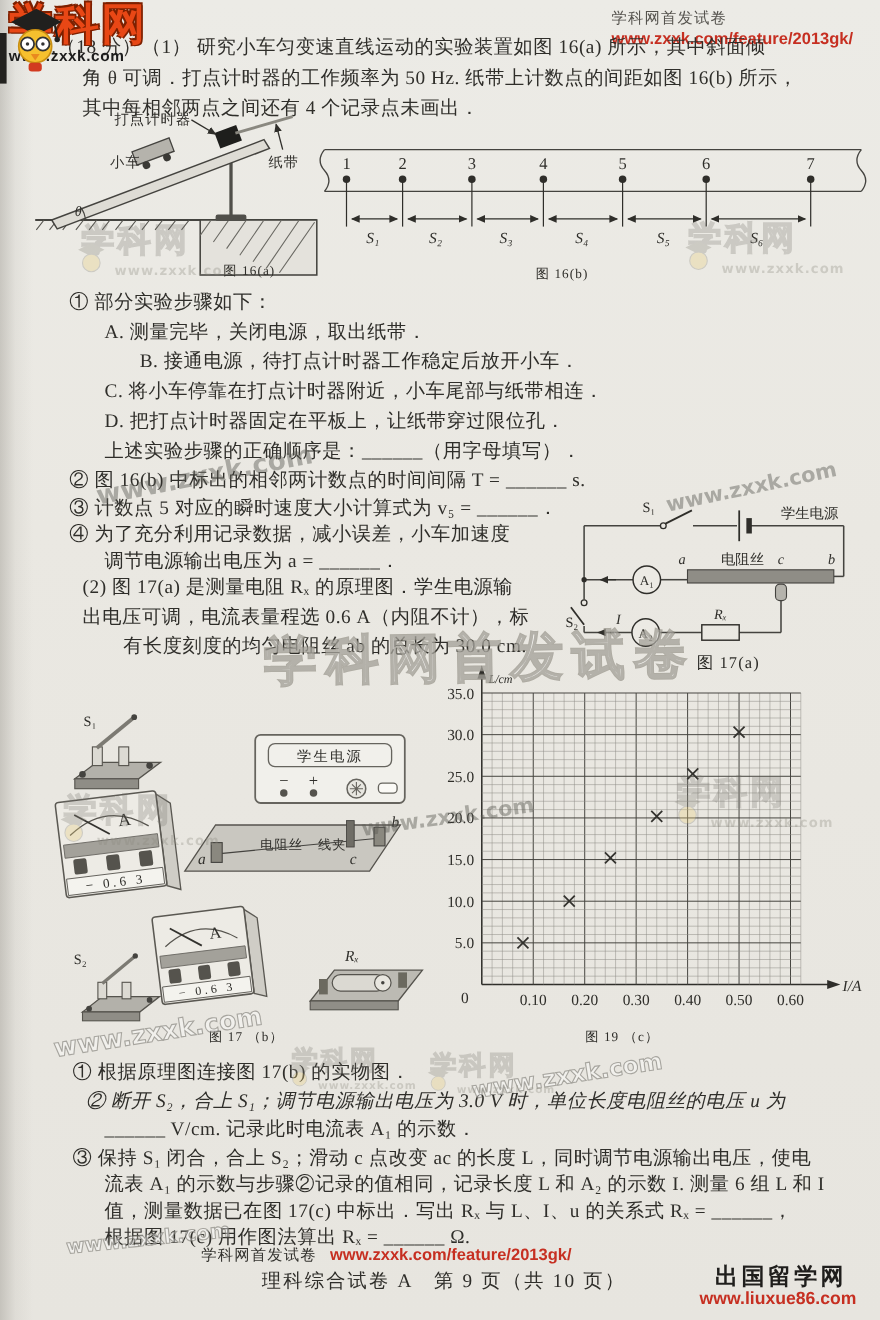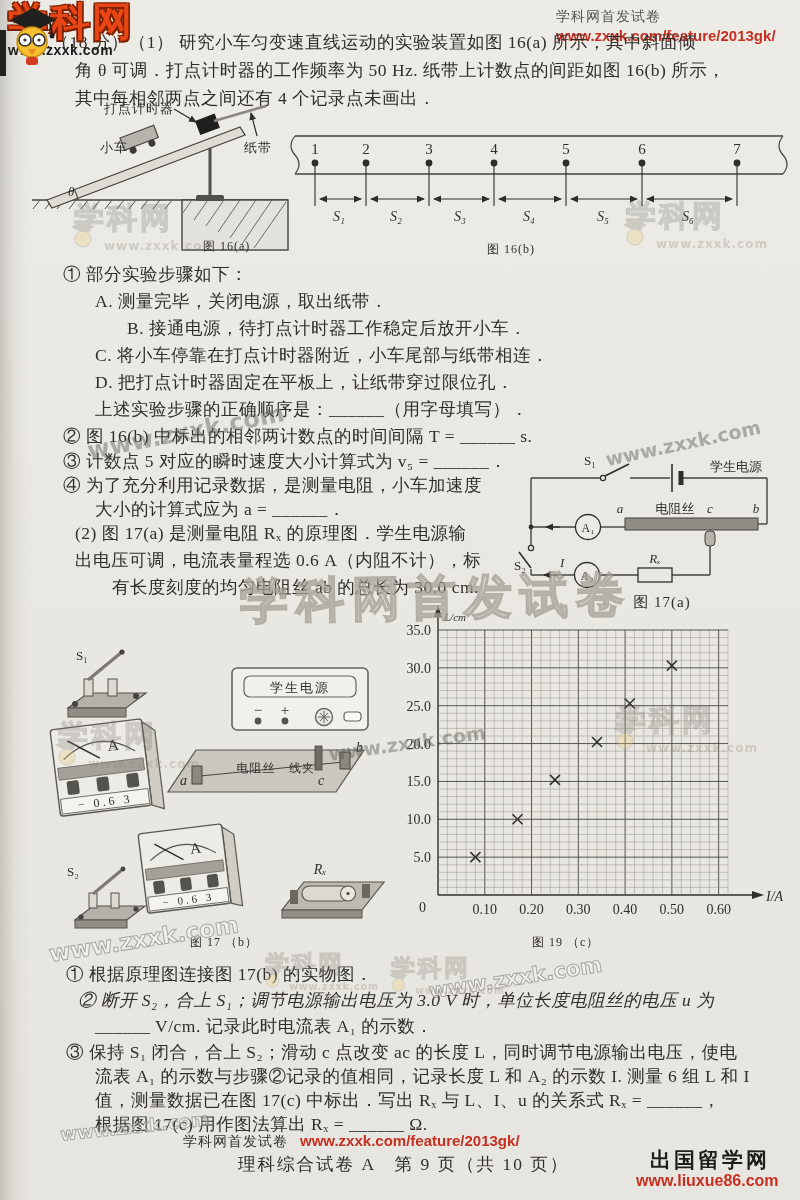--- a/index.html
+++ b/index.html
@@ -172,22 +172,22 @@
   <div class="cap" style="left:487px; top:241px;">图 16(b)</div>
 
   <div class="ln" style="left:63px; top:262px;">① 部分实验步骤如下：</div>
   <div class="ln" style="left:95px; top:289px;">A. 测量完毕，关闭电源，取出纸带．</div>
   <div class="ln" style="left:95px; top:316px;margin-left:32px;">B. 接通电源，待打点计时器工作稳定后放开小车．</div>
   <div class="ln" style="left:95px; top:343px;">C. 将小车停靠在打点计时器附近，小车尾部与纸带相连．</div>
   <div class="ln" style="left:95px; top:370px;">D. 把打点计时器固定在平板上，让纸带穿过限位孔．</div>
   <div class="ln" style="left:95px; top:397px;">上述实验步骤的正确顺序是：______（用字母填写）．</div>
   <div class="ln" style="left:63px; top:424px;">② 图 16(b) 中标出的相邻两计数点的时间间隔 T = ______ s.</div>
   <div class="ln" style="left:63px; top:449px;">③ 计数点 5 对应的瞬时速度大小计算式为 v₅ = ______．</div>
-  <div class="ln" style="left:63px; top:473px;">④ 为了充分利用记录数据，是测量电阻，小车加速度</div>
-  <div class="ln" style="left:95px; top:497px;">大小的计算式应为 a = ______．</div>
+  <div class="ln" style="left:63px; top:473px;">④ 为了充分利用记录数据，减小误差，小车加速度</div>
+  <div class="ln" style="left:95px; top:497px;">调节电源输出电压为 a = ______．</div>
 
   <div class="ln" style="left:75px; top:521px;">(2) 图 17(a) 是测量电阻 Rₓ 的原理图．学生电源输</div>
   <div class="ln" style="left:75px; top:548px;">出电压可调，电流表量程选 0.6 A（内阻不计），标</div>
   <div class="ln" style="left:75px; top:575px;margin-left:37px;">有长度刻度的均匀电阻丝 ab 的总长为 30.0 cm.</div>
 
   <svg style="left:512px; top:435px;" width="285" height="185" viewBox="0 0 285 185">
     <defs>
       <marker id="arrC" markerWidth="9" markerHeight="9" refX="7" refY="3.5" orient="auto" markerUnits="userSpaceOnUse">
         <path d="M0,0 L8,3.5 L0,7 z" fill="#2f2e2a"></path>
       </marker>

